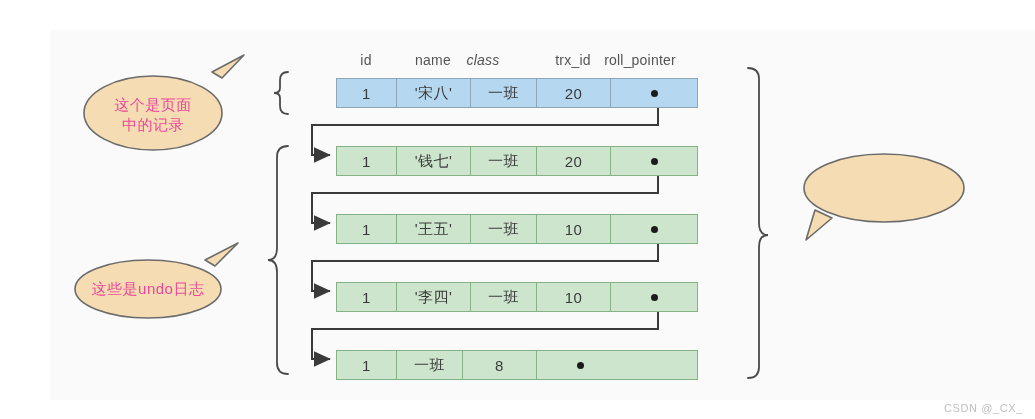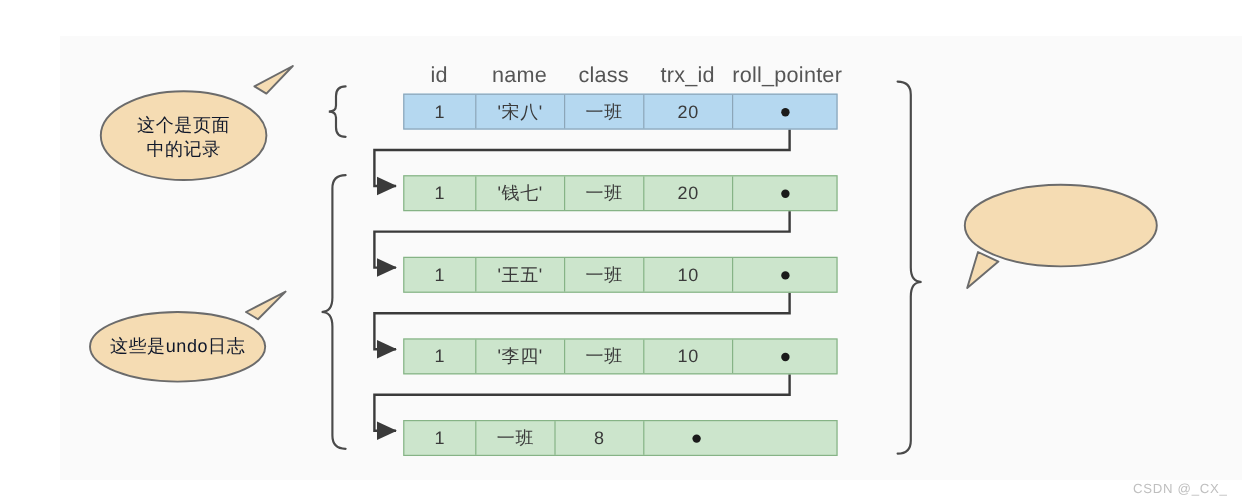--- a/index.html
+++ b/index.html
@@ -67,31 +67,31 @@
   .rec-table.green { background: #cce5cc; }
   .dot {
     width: 7px; height: 7px;
     border-radius: 50%;
     background: #1b1b1b;
   }
   
   .hdr {
     position: absolute;
     top: 52px;
-    font-size: 18px;
+    font-size: 14px;
     color: #555555;
     text-align: center;
     letter-spacing: .2px;
   }
   
   .bubble-text {
     position: absolute;
     text-align: center;
     font-size: 15px;
-    color: #0f172a;
+    color: #ec4899;
     line-height: 1.35;
     letter-spacing: .5px;
     pointer-events: none;
   }
   .watermark {
     position: absolute;
     right: 12px;
     bottom: 5px;
     font-size: 11px;
     color: #bfbfbf;
@@ -151,23 +151,23 @@
     </g>
 
     <g>
       <path d="M815,210 L806,240 L832,218 Z" fill="#f5dcb3" stroke="#6b6b6b" stroke-width="1.6" stroke-linejoin="round"></path>
       <ellipse cx="884" cy="188" rx="80" ry="34" fill="#f5dcb3" stroke="#6b6b6b" stroke-width="1.6"></ellipse>
     </g>
   </svg>
 
   <div class="hdr" style="left:336px; width:60px;">id</div>
   <div class="hdr" style="left:396px; width:74px;">name</div>
-  <div class="hdr" style="left:470px; width:66px;">class</div>
+  <div class="hdr" style="left:450px; width:66px;font-style:italic;">class</div>
   <div class="hdr" style="left:536px; width:74px;">trx_id</div>
-  <div class="hdr" style="left:610px; width:92px;">roll_pointer</div>
+  <div class="hdr" style="left:594px; width:92px;">roll_pointer</div>
 
   <div class="rec-table blue" style="top:78px;">
     <div class="cell c-id">1</div>
     <div class="cell c-name">'宋八'</div>
     <div class="cell c-class">一班</div>
     <div class="cell c-trx">20</div>
     <div class="cell c-roll">
       <span class="dot"></span>
     </div>
   </div>

